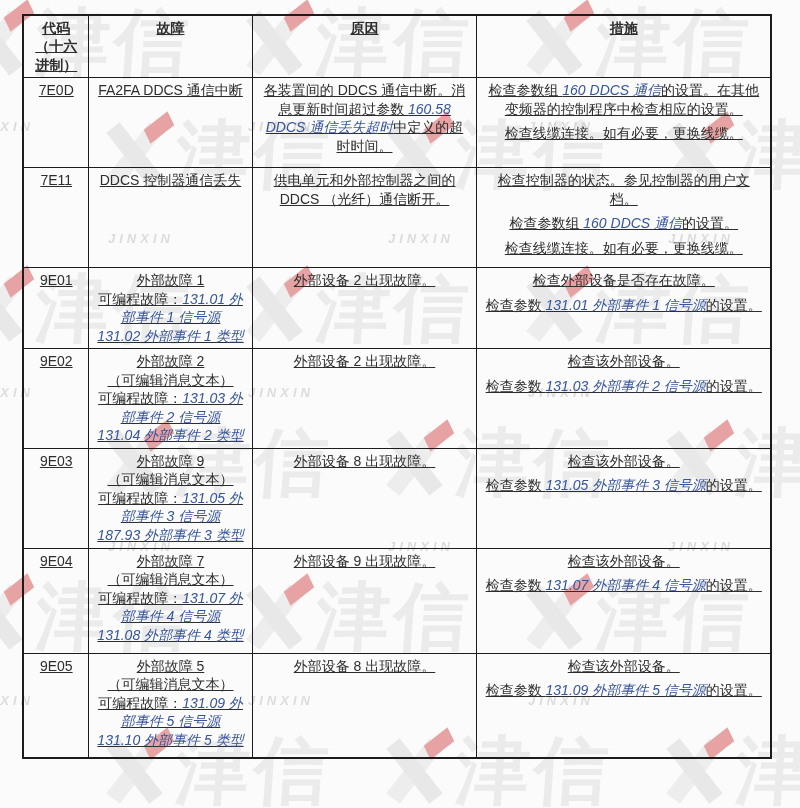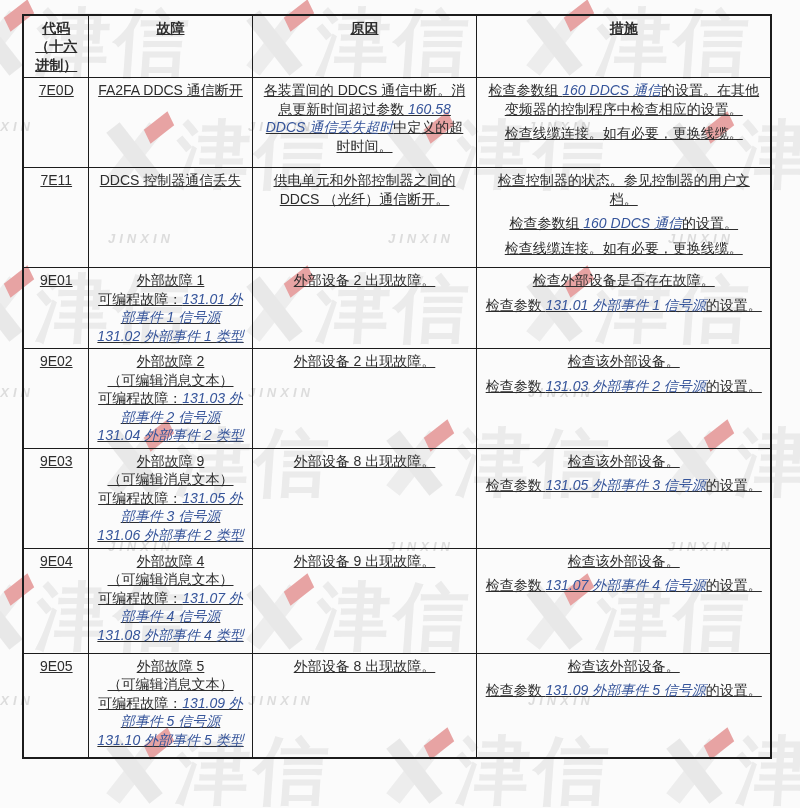--- a/index.html
+++ b/index.html
@@ -307,21 +307,21 @@
 进制）</th>
         <th>故障</th>
         <th>原因</th>
         <th>措施</th>
       </tr>
     </thead>
     <tbody>
         <tr style="height: 90px;">
           <td>7E0D</td>
           <td class="fault-cell">
-            <p><span>FA2FA DDCS 通信断开</span></p>
+            <p><span>FA2FA DDCS 通信中断</span></p>
           </td>
           <td class="cause-cell">
             <p><span>各装置间的 DDCS 通信中断。消息更新时间超过参数 </span><span class="param">160.58 DDCS 通信丢失超时</span><span>中定义的超时时间。</span></p>
           </td>
           <td class="measures-cell">
             <p><span>检查参数组 </span><span class="param">160 DDCS 通信</span><span>的设置。在其他变频器的控制程序中检查相应的设置。</span></p>
             <p><span>检查线缆连接。如有必要，更换线缆。</span></p>
           </td>
         </tr>
         <tr style="height: 100px;">
@@ -368,34 +368,34 @@
             <p><span>检查该外部设备。</span></p>
             <p><span>检查参数 </span><span class="param">131.03 外部事件 2 信号源</span><span>的设置。</span></p>
           </td>
         </tr>
         <tr style="height: 100px;">
           <td>9E03</td>
           <td class="fault-cell">
             <p><span>外部故障 9</span></p>
             <p><span>（可编辑消息文本）</span></p>
             <p><span>可编程故障：</span><span class="param">131.05 外部事件 3 信号源</span></p>
-            <p><span class="param">131.06 外部事件 2 类型</span></p>
+            <p><span class="param">187.93 外部事件 3 类型</span></p>
           </td>
           <td class="cause-cell">
             <p><span>外部设备 8 出现故障。</span></p>
           </td>
           <td class="measures-cell">
             <p><span>检查该外部设备。</span></p>
             <p><span>检查参数 </span><span class="param">131.05 外部事件 3 信号源</span><span>的设置。</span></p>
           </td>
         </tr>
         <tr style="height: 105px;">
           <td>9E04</td>
           <td class="fault-cell">
-            <p><span>外部故障 4</span></p>
+            <p><span>外部故障 7</span></p>
             <p><span>（可编辑消息文本）</span></p>
             <p><span>可编程故障：</span><span class="param">131.07 外部事件 4 信号源</span></p>
             <p><span class="param">131.08 外部事件 4 类型</span></p>
           </td>
           <td class="cause-cell">
             <p><span>外部设备 9 出现故障。</span></p>
           </td>
           <td class="measures-cell">
             <p><span>检查该外部设备。</span></p>
             <p><span>检查参数 </span><span class="param">131.07 外部事件 4 信号源</span><span>的设置。</span></p>

